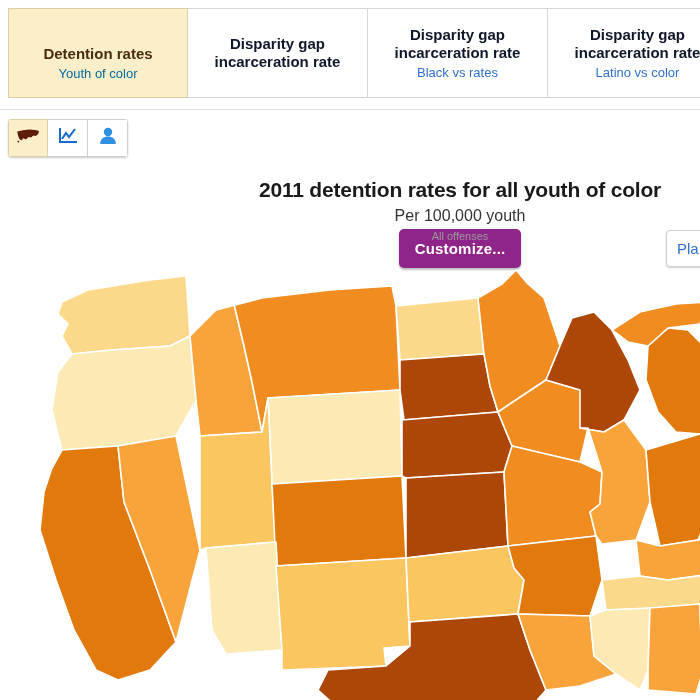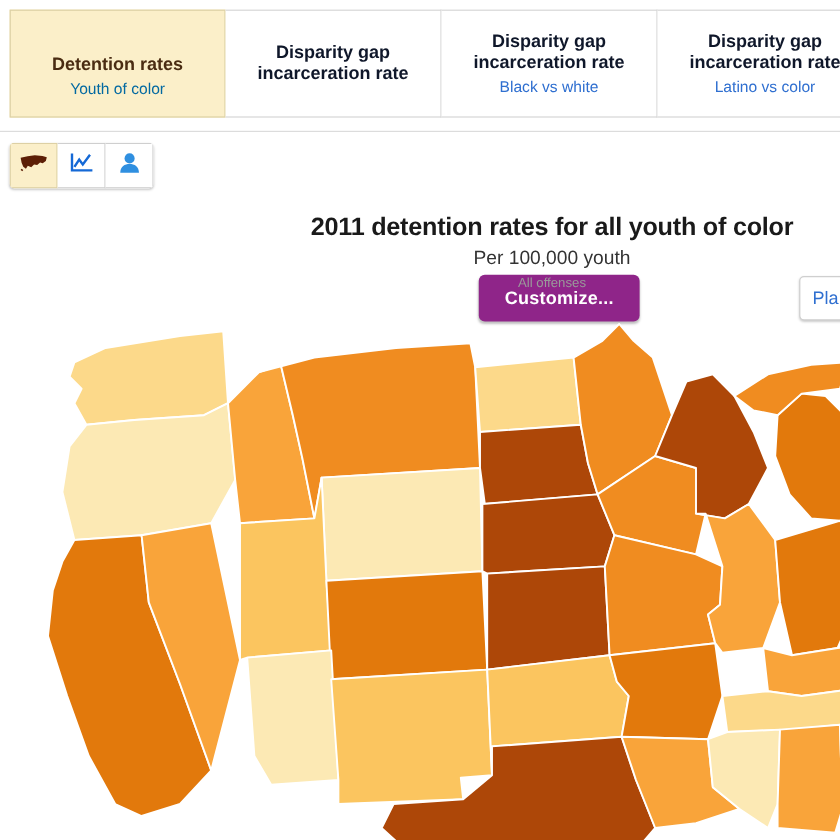--- a/index.html
+++ b/index.html
@@ -71,21 +71,21 @@
     border-left:none;
     background:#ffffff;
     display:flex;align-items:center;justify-content:center;
     cursor:pointer;
   }
   .ibtn:first-child{border-left:1px solid #cfcfcf;}
   .ibtn.active{background:#fbefc9;border-color:#ddd0a4;}
 
   .btn-customize{
     position:absolute;left:399px;top:119px;
-    width:134px;height:39px;
+    width:122px;height:39px;
     background:#8f2589;
     border:none;border-radius:5px;
     color:#ffffff;font-size:15px;font-weight:bold;
     font-family:"Liberation Sans", sans-serif;
     cursor:pointer;
     box-shadow:0 2px 2px rgba(0,0,0,.25);
     letter-spacing:.2px;
   }
   .btn-play{
     position:absolute;left:666px;top:120px;
@@ -134,21 +134,21 @@
         <div class="t-main">Detention rates</div>
         <div class="t-sub">Youth of color</div>
       </div>
 
       <div class="tab">
         <div class="t-main">Disparity gap incarceration rate</div>
       </div>
 
       <div class="tab">
         <div class="t-main">Disparity gap incarceration rate</div>
-        <div class="t-sub">Black vs white</div>
+        <div class="t-sub">Black vs rates</div>
       </div>
 
       <div class="tab">
         <div class="t-main">Disparity gap incarceration rate</div>
         <div class="t-sub">Latino vs color</div>
       </div>
 
     </div>
   </div>
 

